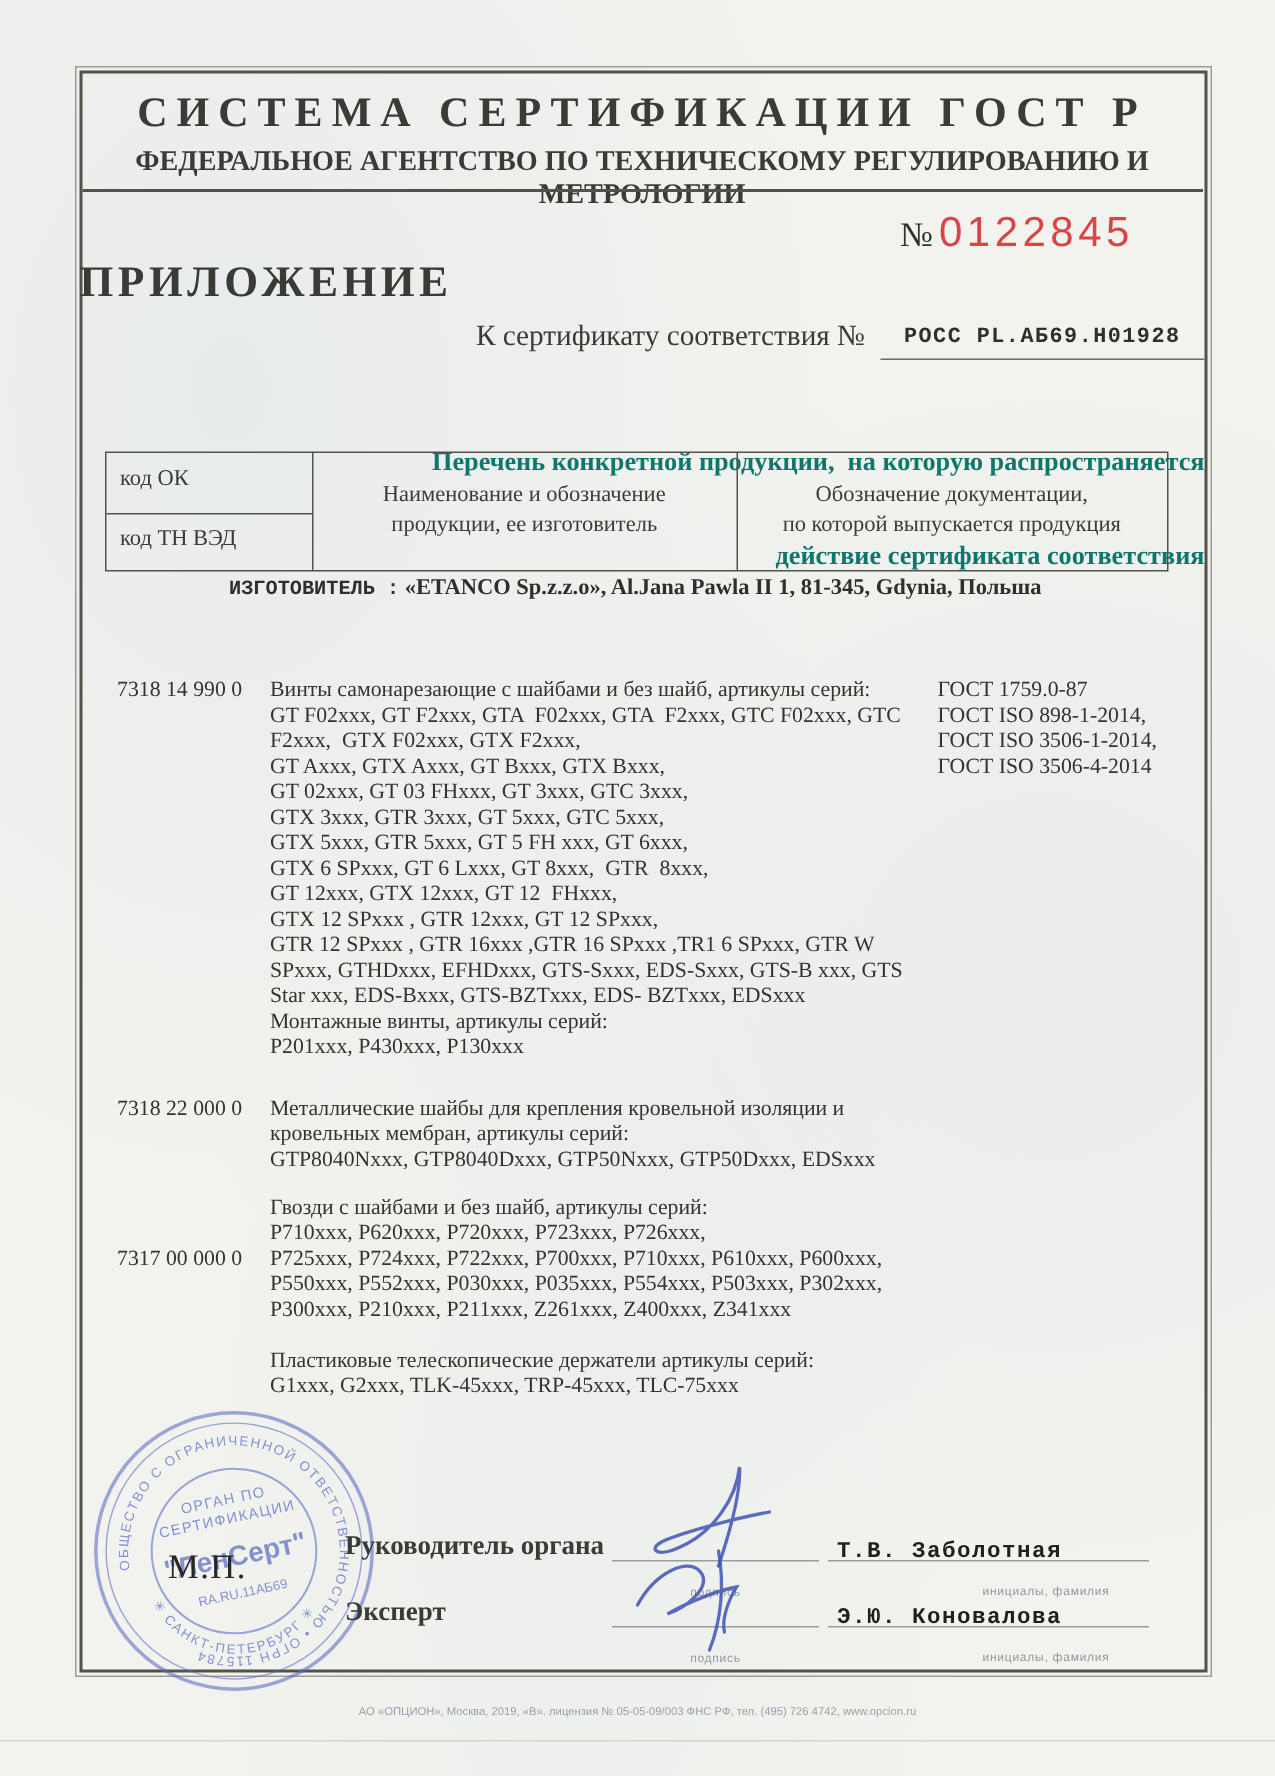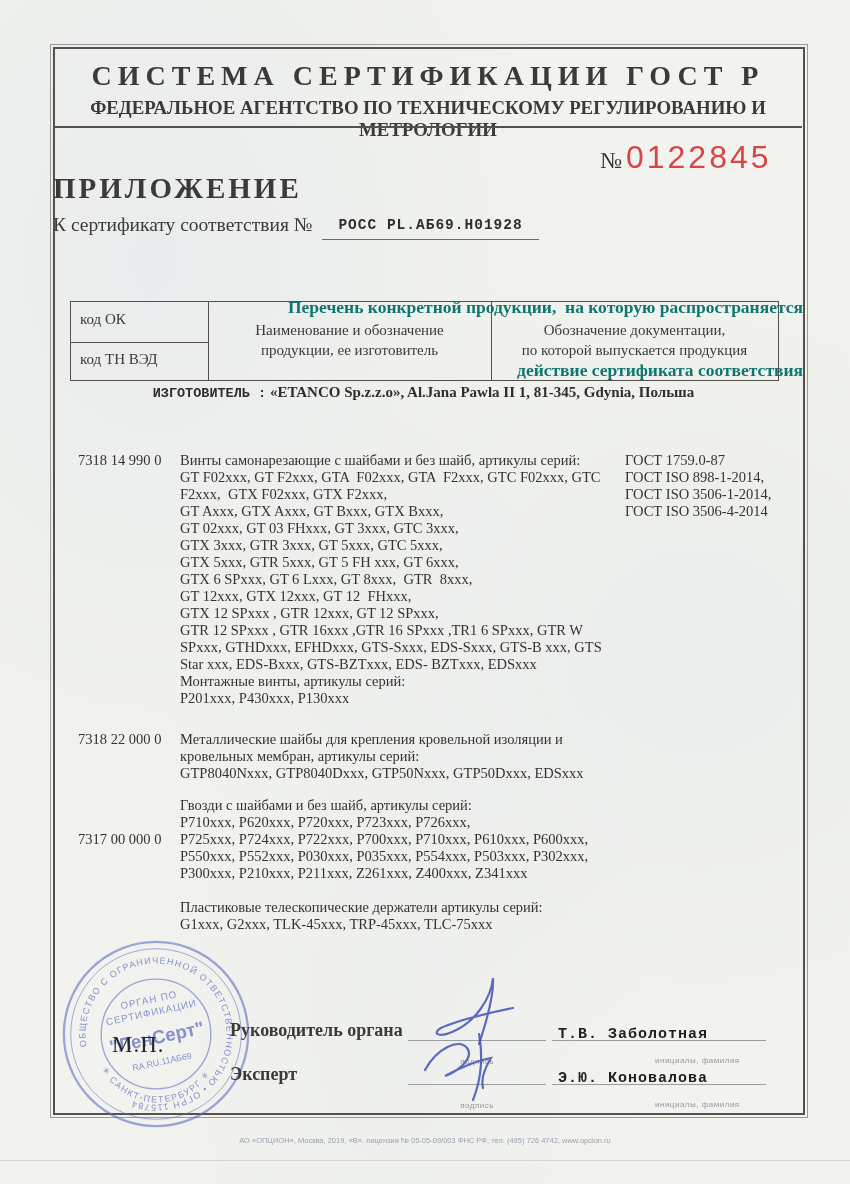--- a/index.html
+++ b/index.html
@@ -16,26 +16,26 @@
 
   .title{position:absolute;left:53px;top:60px;width:750px;text-align:center;
          font-size:28px;font-weight:bold;letter-spacing:6px;color:#3a3a36;}
   .subtitle{position:absolute;left:53px;top:97px;width:750px;text-align:center;
             font-size:19px;font-weight:bold;letter-spacing:0px;color:#3a3a36;
             transform:scaleX(.99);}
   .header-rule{position:absolute;left:55px;top:126px;width:747px;border-top:2px solid #52524b;}
 
   .blank-no{position:absolute;left:600px;top:139px;width:190px;white-space:nowrap;}
   .no-sign{font-size:23px;color:#33332f;}
-  .no-red{font-family:"Liberation Sans",sans-serif;font-size:32px;letter-spacing:3px;color:#d84545;}
+  .no-red{font-family:"Liberation Sans",sans-serif;font-size:28px;letter-spacing:3px;color:#d84545;}
 
   .doc-title{position:absolute;left:53px;top:172px;width:674px;text-align:left;
              font-size:29px;font-weight:bold;letter-spacing:3px;color:#3a3a36;}
 
-  .cert-line{position:absolute;left:53px;top:214px;width:750px;text-align:left;white-space:nowrap;}
+  .cert-line{position:absolute;left:53px;top:214px;width:750px;text-align:right;white-space:nowrap;}
   .cert-label{font-size:19.5px;color:#3a3a36;}
   .cert-num{display:inline-block;font-family:"Liberation Mono",monospace;font-weight:bold;
             font-size:14.5px;letter-spacing:1px;color:#2e2e2a;
             border-bottom:1px solid #6b6b64;padding:0 16px 6px 16px;margin-left:10px;
             vertical-align:2px;}
 
   .purpose{position:absolute;left:53px;top:255px;width:750px;text-align:right;
            font-size:17.5px;font-weight:bold;line-height:21px;color:#0f766e;white-space:pre;}
 
   .spec-table{position:absolute;left:70px;top:301px;width:707px;height:78px;border:1.5px solid #52524b;}

